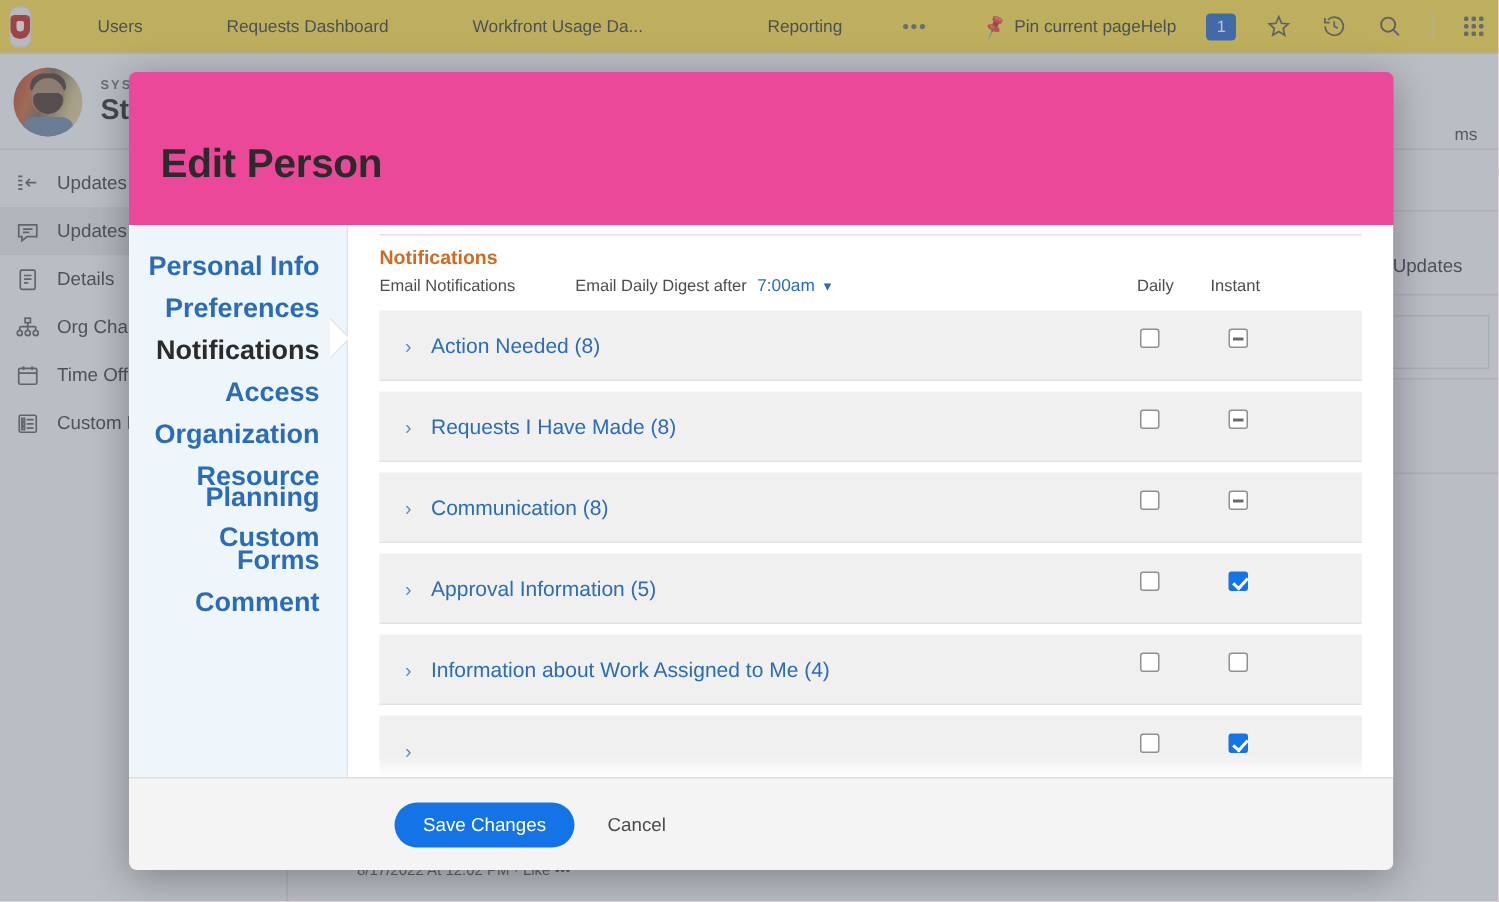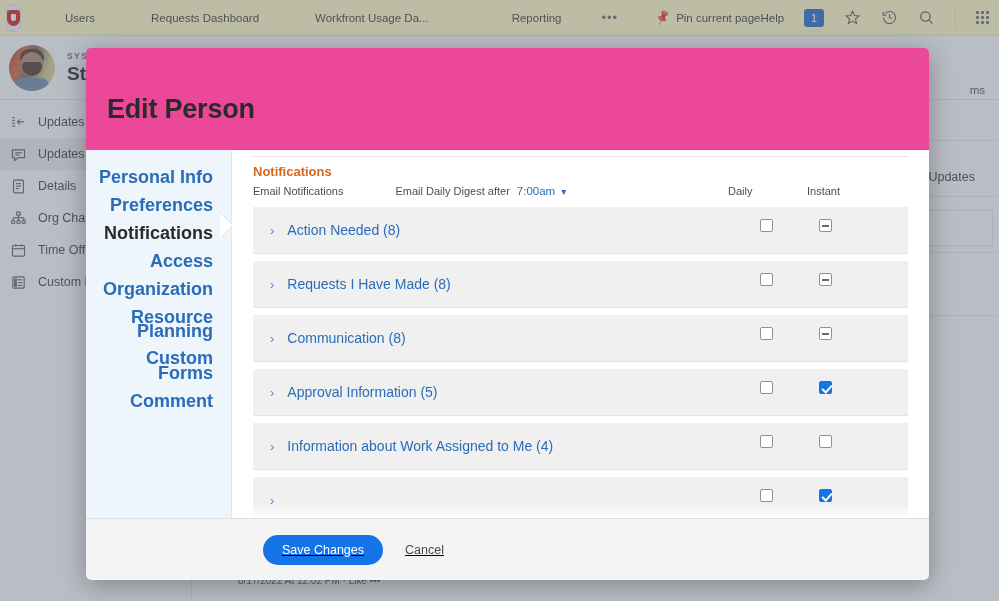--- a/index.html
+++ b/index.html
@@ -13,21 +13,21 @@
 
   
   .bg-layer { position: absolute; inset: 0; }
   .bg-dim   { position: absolute; left:0; top:36px; right:0; bottom:0;
               background: rgba(100,108,125,0.45); z-index: 40; pointer-events:none; }
   .bg-dim-top { position:absolute; left:0; top:0; right:0; height:36px;
               background: rgba(100,108,125,0.42); z-index:40; pointer-events:none; }
 
   
   .topnav { position:absolute; left:0; top:0; width:999px; height:36px;
-            background:#fef9c3; border-bottom:1px solid #e3e3e3;
+            background:#fde047; border-bottom:1px solid #e3e3e3;
             display:flex; align-items:center; }
   .logo-box { width:28px; height:28px; margin-left:6px; border-radius:6px;
               background:#f2f2f2; border:1px solid #e0e0e0;
               display:flex; align-items:center; justify-content:center; }
   .logo-shield { width:13px; height:16px; background:#c8281e;
                  border-radius:3px 3px 7px 7px; position:relative; }
   .logo-shield:after{ content:""; position:absolute; left:4px; top:4px;
                  width:5px; height:7px; background:#fafafa; border-radius:2px 2px 4px 4px;}
   .nav-item { font-size:11.5px; color:#3c3c3c; white-space:nowrap; cursor:pointer; }
   .nav-users { margin-left:44px; }
@@ -102,24 +102,24 @@
   .tab-arrow:before { content:""; position:absolute; left:-9px; top:4px; width:18px; height:18px;
                       background:#fff; border-right:1px solid #dbe6f0; border-top:1px solid #dbe6f0;
                       transform:rotate(45deg); }
 
   .m-main { flex:1; min-width:0; position:relative; overflow:hidden; background:#fff; }
   .m-scroll { position:absolute; inset:0; padding:0 0 0 0; overflow:hidden; }
   .sec-rule { height:1px; background:#e1e1e1; margin:6px 21px 0 21px; }
   .sec-title { font-size:13px; font-weight:bold; color:#d2691e; padding:7px 0 0 21px; }
   .sub-row { display:flex; align-items:center; padding:6px 0 0 21px; position:relative; }
   .sub-lbl { font-size:11px; color:#4d4d4d; }
-  .digest-lbl { font-size:11px; color:#4d4d4d; margin-left:52px; }
+  .digest-lbl { font-size:11px; color:#4d4d4d; margin-left:40px; }
   .digest-val { font-size:11.5px; color:#2b6cb8; margin-left:7px; cursor:pointer; }
   .chev-dn { margin-left:6px; color:#2b6cb8; font-size:10px; cursor:pointer; }
-  .col-daily  { position:absolute; left:496px; font-size:11px; color:#4d4d4d; }
+  .col-daily  { position:absolute; left:526px; font-size:11px; color:#4d4d4d; }
   .col-inst   { position:absolute; left:575px; font-size:11px; color:#4d4d4d; }
 
   .rows { margin-top:9px; }
   .n-row { height:48px; background:#f0f0f0; border-top:1px solid #fff; border-bottom:1px solid #e3e3e3;
            display:flex; align-items:center; position:relative; margin:0 21px 6px 21px; }
   .n-caret { margin-left:17px; color:#5a8ac9; font-size:13px; cursor:pointer; }
   .n-label { margin-left:13px; font-size:14px; color:#2b6cb8; cursor:pointer; }
   .cbx { position:absolute; width:13px; height:13px; border:1px solid #909090; background:#fff;
          border-radius:2px; top:12px; cursor:pointer; }
   .cbx.c-daily { left:507px; }
@@ -127,21 +127,21 @@
   .cbx.on { background:#1473e6; border-color:#1473e6; }
   .cbx.on:after { content:""; position:absolute; left:3.5px; top:0.5px; width:4px; height:8px;
                   border:solid #fff; border-width:0 2px 2px 0; transform:rotate(42deg); }
   .cbx.ind:after { content:""; position:absolute; left:2px; top:5px; width:7px; height:2px;
                    background:#6a6a6a; }
 
   .fade-mask { position:absolute; left:0; right:0; bottom:0; height:14px;
                background:linear-gradient(to bottom, rgba(255,255,255,0), #fff); pointer-events:none; }
 
   .modal-foot { height:62px; flex:0 0 62px; background:#f4f4f4; border-top:1px solid #dedede;
-                display:flex; align-items:center; padding-left:146px;text-decoration:underline; }
+                display:flex; align-items:center; padding-left:146px; }
   .btn-save { margin-left:31px; background:#1473e6; color:#fff; border:none; border-radius:16px;
               height:30px; padding:0 19px; font-size:12.5px; cursor:pointer;
               font-family:"Liberation Sans", sans-serif; }
   .btn-cancel { margin-left:22px; background:none; border:none; font-size:12.5px; color:#4a4a4a;
                 cursor:pointer; font-family:"Liberation Sans", sans-serif; }
 </style>
 </head>
 <body>
 
 <div id="app">

